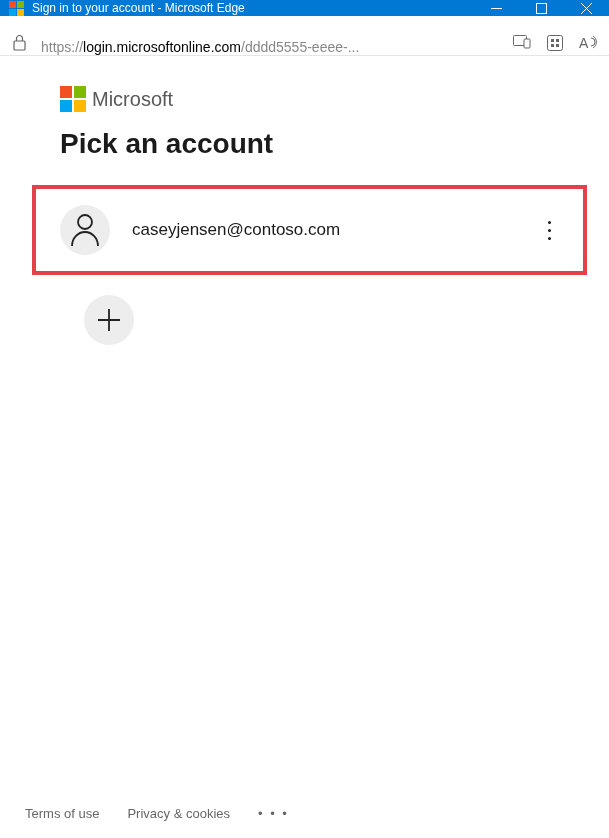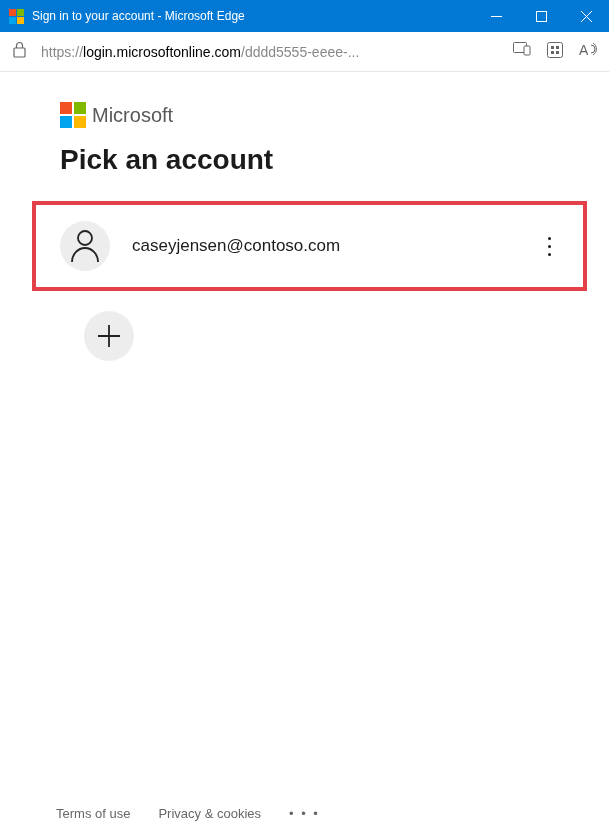--- a/index.html
+++ b/index.html
@@ -8,21 +8,21 @@
       box-sizing: border-box;
       font-family: "Segoe UI", -apple-system, BlinkMacSystemFont, sans-serif;
     }
     body {
       width: 609px;
       height: 838px;
       background: white;
       overflow: hidden;
     }
     .titlebar {
-      height: 32px;
+      height: 16px;
       background: #0078D4;
       display: flex;
       align-items: center;
       color: white;
       font-size: 12px;
     }
     .titlebar-icon {
       width: 16px;
       height: 16px;
       margin: 0 8px;
@@ -45,21 +45,21 @@
     .window-control {
       width: 45px;
       display: flex;
       align-items: center;
       justify-content: center;
       color: white;
     }
     .addressbar {
       height: 40px;
       display: flex;
-      align-items: center;
+      align-items: flex-end;
       padding: 0 12px;
       gap: 14px;
       border-bottom: 1px solid #e5e5e5;
     }
     .lock-icon {
       color: #666;
     }
     .url-text {
       flex: 1;
       font-size: 14px;
@@ -153,21 +153,21 @@
     }
     .footer {
       position: absolute;
       bottom: 0;
       left: 0;
       right: 0;
       height: 50px;
       display: flex;
       align-items: center;
       gap: 28px;
-      padding: 0 56px;
+      padding: 0 25px;
       font-size: 13px;
       color: #666;
     }
     .footer a {
       color: #666;
       text-decoration: none;
     }
     .footer-dots {
       letter-spacing: 2px;
     }

